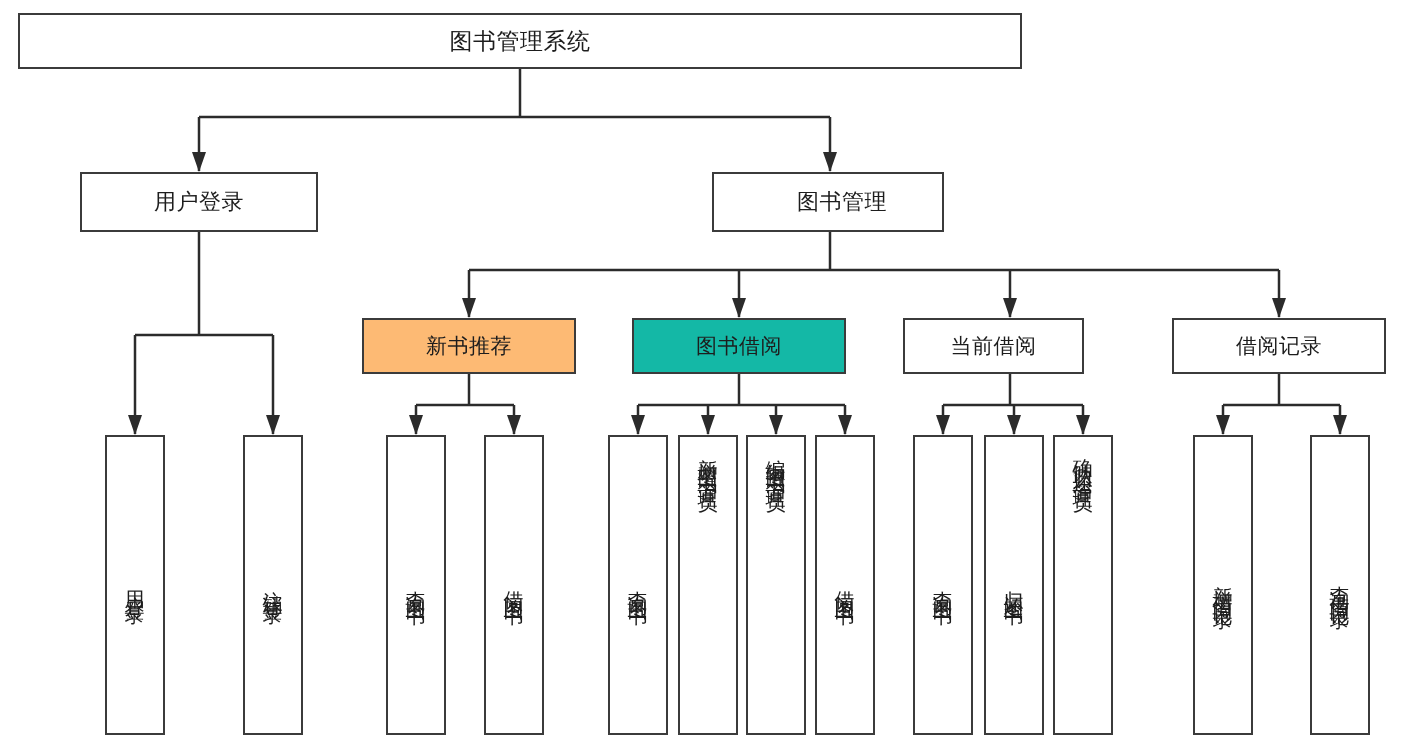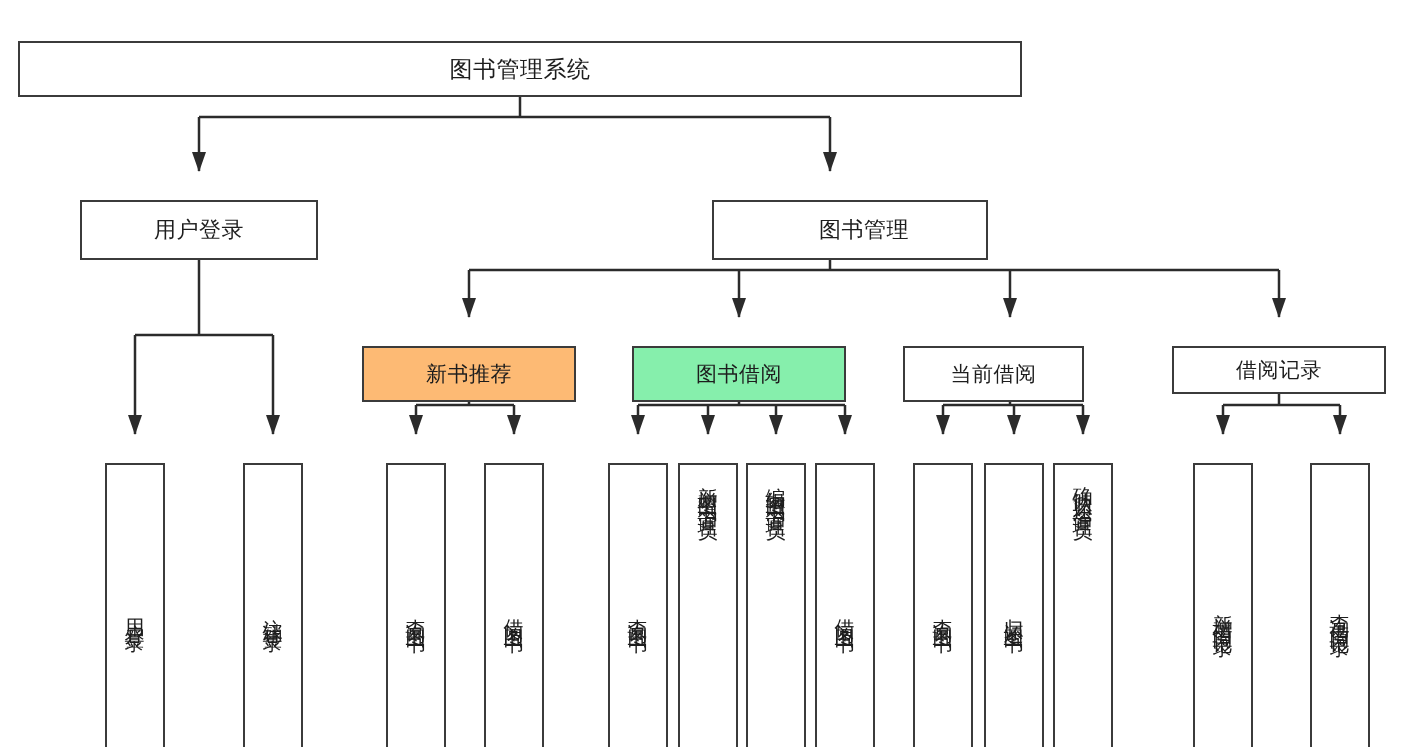--- a/index.html
+++ b/index.html
@@ -19,21 +19,20 @@
   }
   .node {
     position: absolute;
     box-sizing: border-box;
     background: #ffffff;
     border: 2px solid #3b3b3b;
     display: flex;
     align-items: center;
     justify-content: center;
     color: #1a1a1a;
-    margin-top: 28px;
   }
   .node-label {
     font-size: 21px;
     line-height: 1.25;
     letter-spacing: 0.5px;
     white-space: nowrap;
     color: #1d1d1d;
   }
   .node.level-0 .node-label { font-size: 23px; }
   .node.level-1 .node-label { font-size: 22px; }
@@ -131,33 +130,33 @@
       <line x1="1340" y1="405" x2="1340" y2="434" stroke="#2b2b2b" stroke-width="2.5"></line>
       <path d="M 1333 415 L 1347 415 L 1340 435 Z" fill="#2b2b2b"></path>
     </svg>
   <div id="node-layer">
       <div class="node level-0" style="left: 18px; top: 13px; width: 1004px; height: 56px; border-color: rgb(59, 59, 59); background: rgb(255, 255, 255);">
         <span class="node-label" style="color: rgb(29, 29, 29);">图书管理系统</span>
       </div>
       <div class="node level-1" style="left: 80px; top: 172px; width: 238px; height: 60px; border-color: rgb(59, 59, 59); background: rgb(255, 255, 255);">
         <span class="node-label" style="color: rgb(29, 29, 29);">用户登录</span>
       </div>
-      <div class="node level-1" style="left: 712px; top: 172px; width: 276px; height: 60px; border-color: rgb(59, 59, 59); background: rgb(255, 255, 255); padding-left: 28px;">
+      <div class="node level-1" style="left: 712px; top: 172px; width: 232px; height: 60px; border-color: rgb(59, 59, 59); background: rgb(255, 255, 255); padding-left: 28px;">
         <span class="node-label" style="color: rgb(29, 29, 29);">图书管理</span>
       </div>
       <div class="node level-2" style="left: 362px; top: 318px; width: 214px; height: 56px; border-color: rgb(59, 59, 59); background: #fdba74;">
         <span class="node-label" style="color: rgb(29, 29, 29);">新书推荐</span>
       </div>
-      <div class="node level-2" style="left: 632px; top: 318px; width: 214px; height: 56px; border-color: rgb(59, 59, 59); background: #86efac;">
+      <div class="node level-2" style="left: 632px; top: 318px; width: 214px; height: 56px; border-color: rgb(59, 59, 59); background: #14b8a6;">
         <span class="node-label" style="color: rgb(29, 29, 29);">图书借阅</span>
       </div>
       <div class="node level-2" style="left: 903px; top: 318px; width: 181px; height: 56px; border-color: rgb(59, 59, 59); background: rgb(255, 255, 255);">
         <span class="node-label" style="color: rgb(29, 29, 29);">当前借阅</span>
       </div>
-      <div class="node level-2" style="left: 1172px; top: 318px; width: 214px; height: 48px; border-color: rgb(59, 59, 59); background: rgb(255, 255, 255);">
+      <div class="node level-2" style="left: 1172px; top: 318px; width: 214px; height: 56px; border-color: rgb(59, 59, 59); background: rgb(255, 255, 255);">
         <span class="node-label" style="color: rgb(29, 29, 29);">借阅记录</span>
       </div>
       <div class="node level-3 leaf centered" style="left: 105px; top: 435px; width: 60px; height: 300px; border-color: rgb(59, 59, 59); background: rgb(255, 255, 255);">
         <span class="node-label" style="color: rgb(29, 29, 29);">用户登录</span>
       </div>
       <div class="node level-3 leaf centered" style="left: 243px; top: 435px; width: 60px; height: 300px; border-color: rgb(59, 59, 59); background: rgb(255, 255, 255);">
         <span class="node-label" style="color: rgb(29, 29, 29);">注销登录</span>
       </div>
       <div class="node level-3 leaf centered" style="left: 386px; top: 435px; width: 60px; height: 300px; border-color: rgb(59, 59, 59); background: rgb(255, 255, 255);">
         <span class="node-label" style="color: rgb(29, 29, 29);">查询图书</span>

